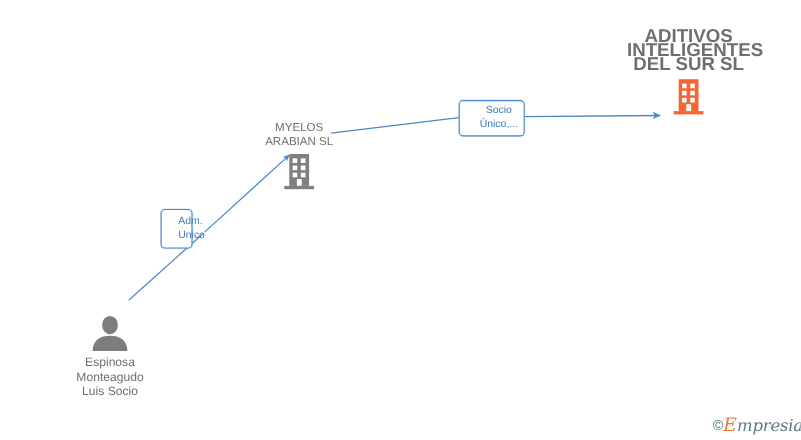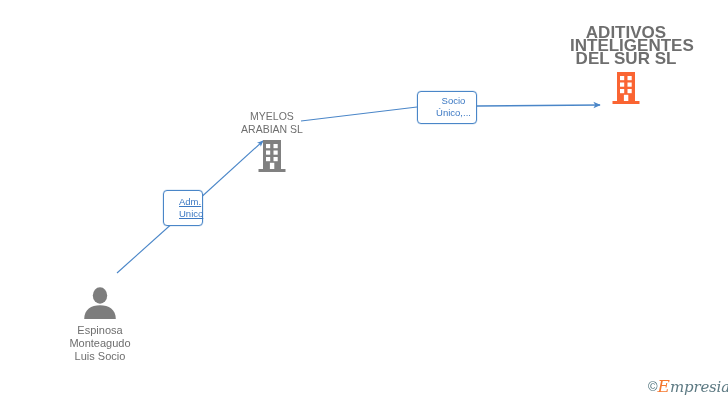--- a/index.html
+++ b/index.html
@@ -89,26 +89,25 @@
     white-space: pre-line;
     box-shadow: 0 0 0 0.5px rgba(74,134,200,0.25);
   }
   #chip-socio {
     left: 417px;
     top: 91px;
     width: 60px;
     height: 33px;
   }
   #chip-adm {
-    left: 163px;
+    left: 146px;
     top: 190px;
-    width: 40px;
+    width: 29px;
     height: 36px;
     padding-top: 5px;
-    text-decoration: underline;
   }
 
   
   #watermark {
     position: absolute;
     left: 648px;
     top: 378px;
     font-size: 15px;
     line-height: 17px;
     white-space: nowrap;

